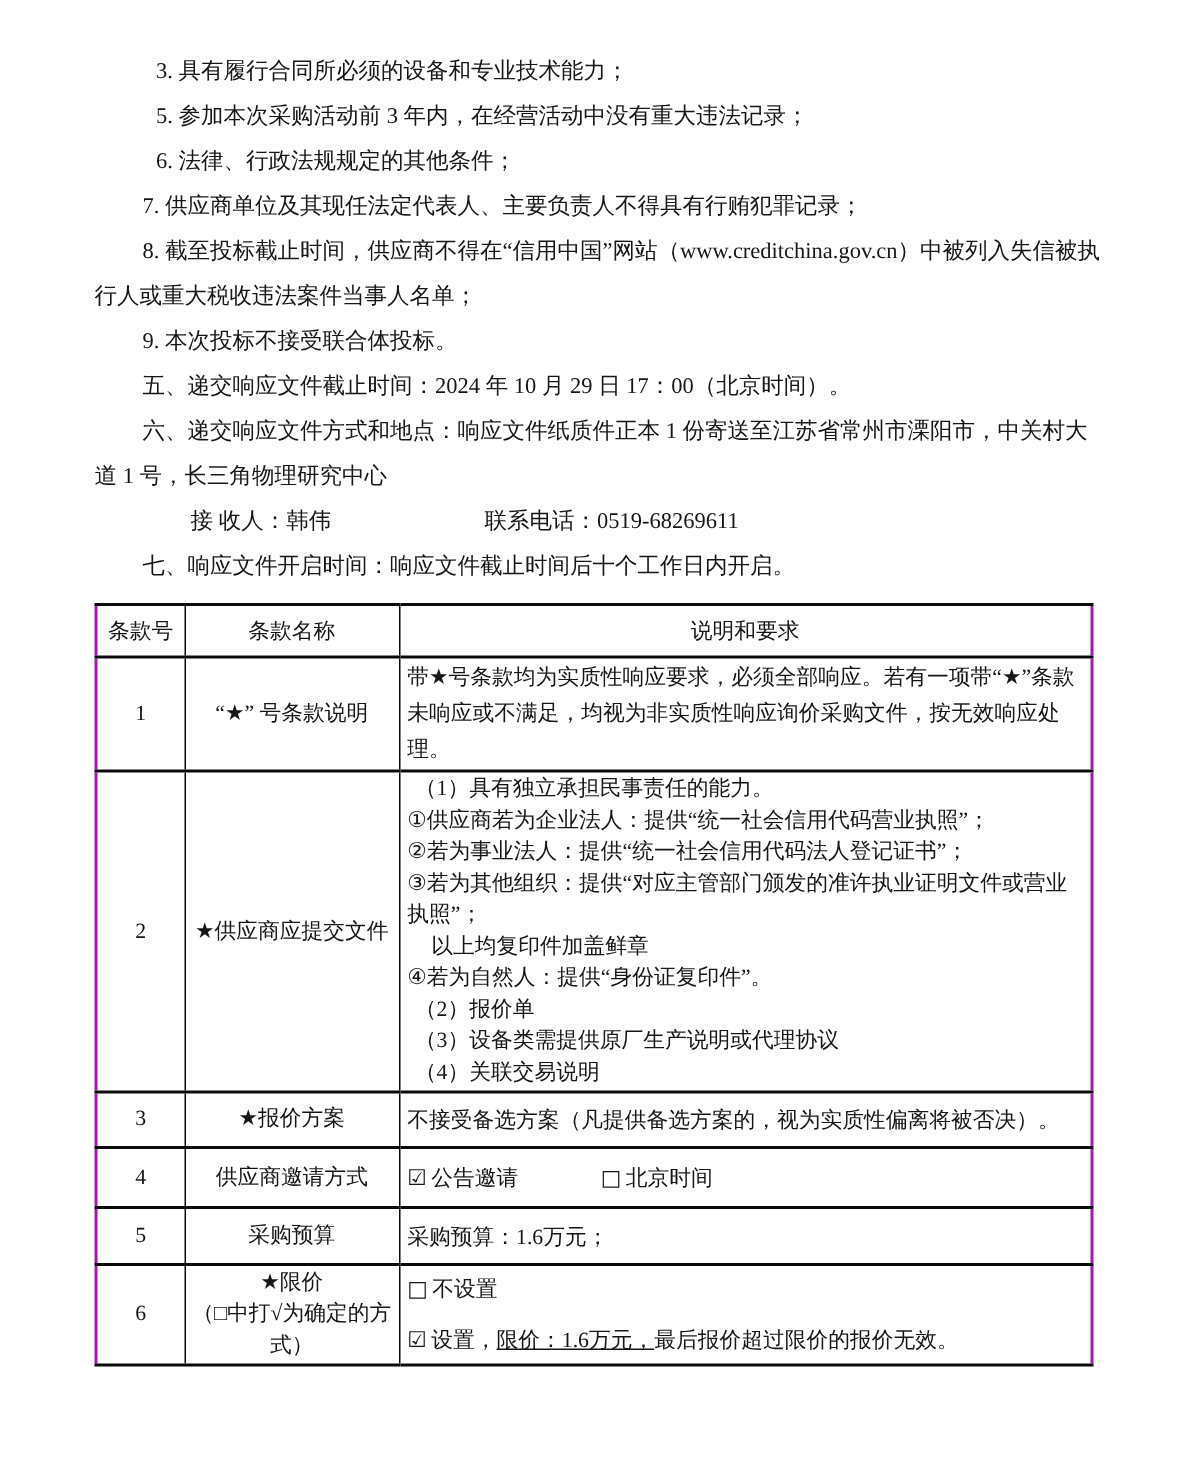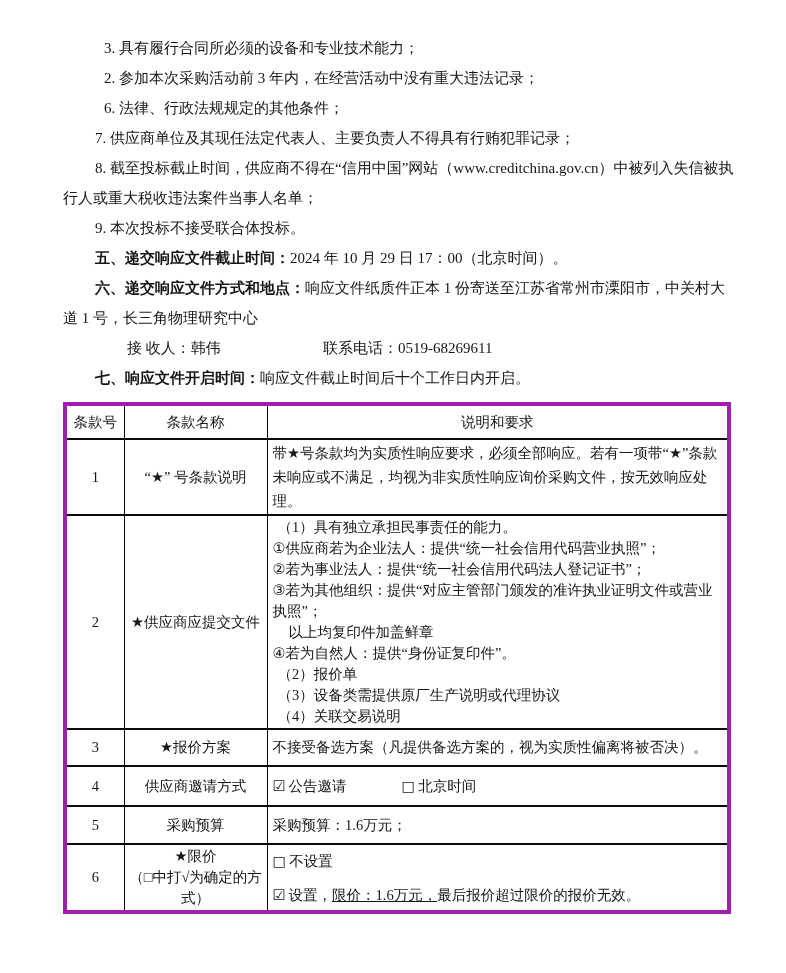--- a/index.html
+++ b/index.html
@@ -9,28 +9,28 @@
     box-sizing:border-box;
     padding:33px 48px 0 63px;
     background:#ffffff;
     color:#161616;
     font-family:"Liberation Serif","DejaVu Serif","DejaVu Sans",serif;
     font-size:15px;
     overflow:hidden;
   }
   .para { margin:0; line-height:30px; text-indent:32px; }
   .para.deep { text-indent:41px; }
-  .lead { font-weight:bold;text-align:right; }
+  .lead { font-weight:normal;text-align:right; }
   .contact-name { display:inline-block; min-width:228px; }
   .clause-table {
     border-collapse:collapse;
     table-layout:fixed;
     width:664px;
     margin-top:9px;
-    border:4px solid #a21caf;
+    border:2px solid #a21caf;
   }
   .clause-table col.c1 { width:59px; }
   .clause-table col.c2 { width:143px; }
   .clause-table col.c3 { width:462px; }
   .clause-table th, .clause-table td {
     border:1px solid #0a0a0a;
     border-top-width:2px;
     border-bottom-width:2px;
     vertical-align:middle;
     font-size:14.5px;
@@ -56,21 +56,21 @@
   .opt-line { line-height:22px; }
   .opt-line.second { margin-top:12px; }
   .underline { text-decoration:underline; }
 </style>
 </head>
 <body>
 
 <div class="page">
 
   <p class="para deep"><span>3. 具有履行合同所必须的设备和专业技术能力；</span></p>
-  <p class="para deep"><span>2. 参加本次采购活动前 3 年内，在经营活动中没有重大违法记录；</span></p>
+  <p class="para deep"><span>5. 参加本次采购活动前 3 年内，在经营活动中没有重大违法记录；</span></p>
   <p class="para deep"><span>6. 法律、行政法规规定的其他条件；</span></p>
   <p class="para"><span>7. 供应商单位及其现任法定代表人、主要负责人不得具有行贿犯罪记录；</span></p>
   <p class="para"><span>8. 截至投标截止时间，供应商不得在“信用中国”网站（www.creditchina.gov.cn）中被列入失信被执行人或重大税收违法案件当事人名单；</span></p>
   <p class="para"><span>9. 本次投标不接受联合体投标。</span></p>
 
   <p class="para"><b class="lead">五、递交响应文件截止时间：</b><span>2024 年 10 月 29 日 17：00（北京时间）。</span></p>
   <p class="para"><b class="lead">六、递交响应文件方式和地点：</b><span>响应文件纸质件正本 1 份寄送至江苏省常州市溧阳市，中关村大道 1 号，长三角物理研究中心</span></p>
 
   <p class="para"><span class="contact-name">接 收人：韩伟</span><span>联系电话：0519-68269611</span></p>
 

